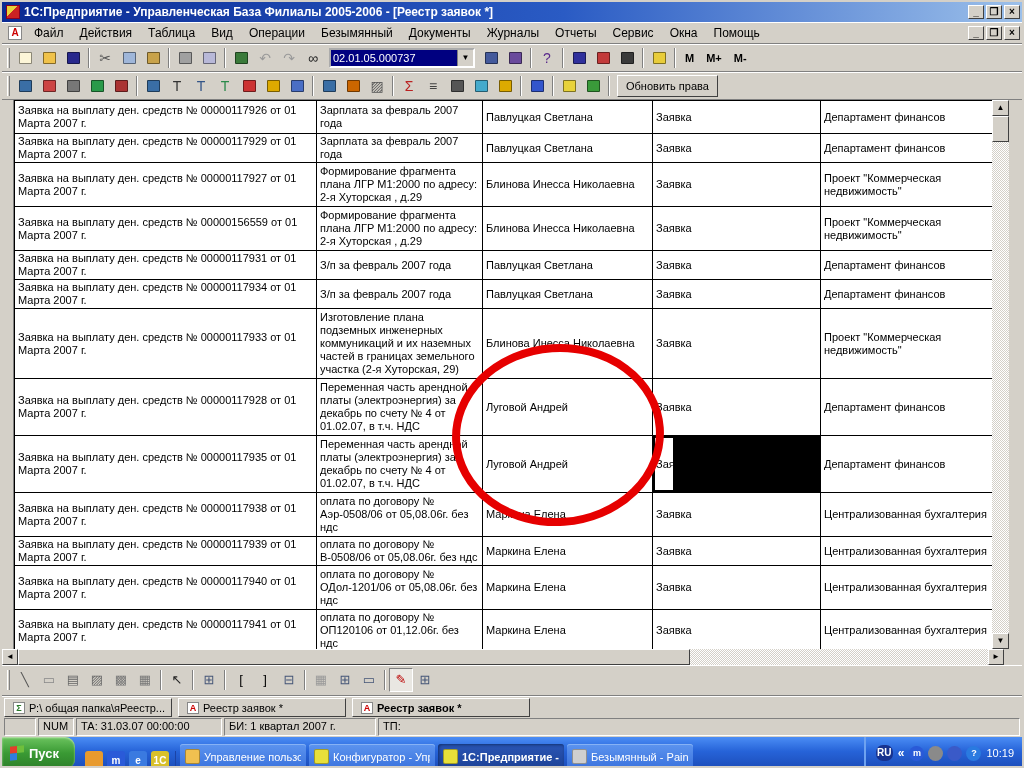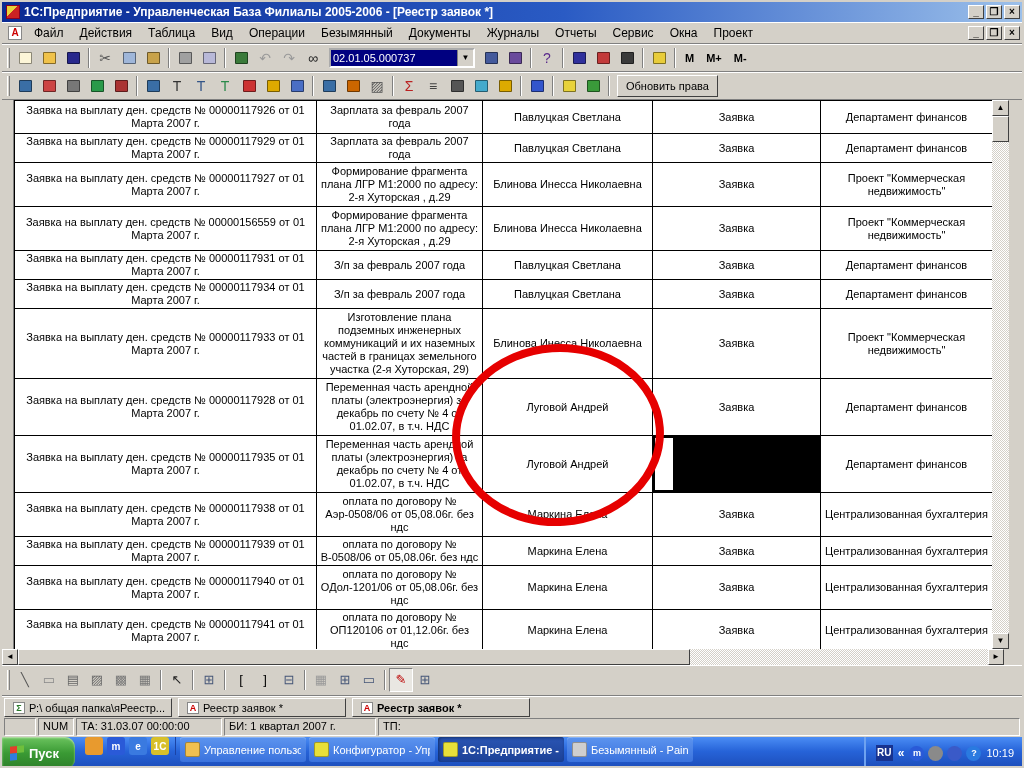--- a/index.html
+++ b/index.html
@@ -26,21 +26,21 @@
   .ico.swatch{width:13px;height:12px;border:1px solid rgba(0,0,0,.45);border-radius:1px;}
   .combo{display:flex;height:20px;margin:0 4px;border:2px inset #fff;background:#fff;width:146px;}
   .combo .val{flex:1;background:#000080;color:#fff;font-size:11px;line-height:16px;padding:0 2px;white-space:nowrap;overflow:hidden;}
   .combo .drop{width:16px;background:#d4d0c8;border-left:1px solid #808080;font-size:8px;text-align:center;line-height:16px;color:#000;}
   .membtn{font-size:11px;font-weight:bold;padding:0 6px;color:#000;}
   .refresh{height:22px;margin-left:4px;padding:0 8px;font-size:11px;background:#d4d0c8;border:1px solid;border-color:#fff #404040 #404040 #fff;}
   
   .workarea{position:relative;height:549px;display:flex;background:#d4d0c8;}
   .leftstrip{width:12px;background:#d4d0c8;border-right:1px solid #808080;}
   .gridwrap{width:978px;overflow:hidden;background:#fff;}
-  table.grid{border-collapse:collapse;table-layout:fixed;width:978px;background:#fff;text-align:center;}
+  table.grid{border-collapse:collapse;table-layout:fixed;width:978px;background:#fff;}
   table.grid td{border:1px solid #000;font-size:11px;line-height:13px;padding:1px 3px;vertical-align:middle;overflow:hidden;position:relative;color:#000;background:#fff;}
   td.sel{box-shadow:inset 0 0 0 2px #000;}
   .redact{position:absolute;left:20px;right:2px;top:2px;bottom:2px;background:#000;}
   
   .vscroll{width:17px;background:#ece9e2 repeating-conic-gradient(#fff 0 25%,#d4d0c8 0 50%) 0 0/2px 2px;display:flex;flex-direction:column;}
   .sbtn{width:17px;height:16px;background:#d4d0c8;border:1px solid;border-color:#fff #404040 #404040 #fff;font-size:8px;color:#000;text-align:center;line-height:14px;}
   .vthumb{height:26px;background:#d4d0c8;border:1px solid;border-color:#fff #404040 #404040 #fff;}
   .vfill{flex:1;}
   .hscrollrow{height:16px;display:flex;background:#ece9e2 repeating-conic-gradient(#fff 0 25%,#d4d0c8 0 50%) 0 0/2px 2px;}
   .hscrollrow .sbtn{height:16px;width:16px;line-height:14px;}
@@ -58,33 +58,33 @@
   
   .statusbar{height:20px;display:flex;gap:2px;padding:1px 2px;font-size:11px;background:#d4d0c8;}
   .spanel{border:1px solid;border-color:#808080 #fff #fff #808080;padding:1px 4px;white-space:nowrap;overflow:hidden;color:#000;}
   .hint{flex:1;max-width:504px;}
   .blankp{width:32px;}
   .nump{width:36px;}
   .tap{width:146px;}
   .bip{width:152px;}
   .tpp{flex:1;}
   
-  .taskbar{height:32px;background:linear-gradient(#4b8df5,#2663d8 45%,#1c4cb8);display:flex;align-items:flex-start;gap:4px;}
+  .taskbar{height:32px;background:linear-gradient(#4b8df5,#2663d8 45%,#1c4cb8);display:flex;align-items:flex-end;gap:4px;}
   .startbtn{height:32px;padding:0 16px 0 8px;background:linear-gradient(#6cc45f,#3a9a34 50%,#2d7f29);border-radius:0 10px 10px 0;display:flex;align-items:center;gap:5px;color:#fff;font-weight:bold;font-size:13px;box-shadow:inset 0 1px 2px #bfe6b4;}
   .flag{width:14px;height:14px;display:grid;grid-template:7px 7px/7px 7px;transform:skewY(-6deg);}
   .flag i{display:block;}
   .ql{display:flex;gap:4px;align-items:center;padding:0 6px;border-right:1px solid #1b43a5;}
   .qlico{width:18px;height:18px;border-radius:3px;display:flex;align-items:center;justify-content:center;color:#fff;font-size:10px;font-weight:bold;}
   .tasks{display:flex;gap:3px;flex:1;}
   .task{width:126px;height:25px;background:linear-gradient(#5c94ef,#3a72dd);border-radius:3px;display:flex;align-items:center;gap:4px;padding:0 5px;color:#fff;font-size:11px;box-shadow:inset 0 1px 0 #86b2f5;}
   .task.active{background:linear-gradient(#2a55b4,#1c4196);box-shadow:inset 1px 1px 3px #12306e;font-weight:bold;}
   .task .tlabel{white-space:nowrap;overflow:hidden;}
   .tico{width:15px;height:15px;border-radius:2px;flex:none;border:1px solid rgba(0,0,0,.3);}
   .tray{display:flex;align-items:center;gap:5px;padding:0 8px 0 10px;height:32px;background:linear-gradient(#4b8df5,#2663d8 45%,#1c4cb8);border-left:2px solid #6ea2f0;color:#fff;font-size:11px;}
-  .rubox{width:17px;height:16px;background:#17328f;color:#fff;font-size:10px;font-weight:bold;text-align:center;line-height:16px;}
+  .rubox{width:17px;height:16px;background:#17328f;color:#fff;font-size:10px;font-weight:bold;text-align:center;line-height:16px;border-radius:7px;}
   .trayico{width:15px;height:15px;border-radius:50%;display:flex;align-items:center;justify-content:center;color:#fff;font-size:9px;font-weight:bold;}
   .chev{font-size:12px;font-weight:bold;}
   .clock{font-size:11px;}
   
   .overlay{position:absolute;left:0;top:0;width:1024px;height:768px;pointer-events:none;z-index:40;}
 </style>
 </head>
 <body>
 
 <div class="win">
@@ -106,21 +106,21 @@
         <span class="mi">Действия</span>
         <span class="mi">Таблица</span>
         <span class="mi">Вид</span>
         <span class="mi">Операции</span>
         <span class="mi">Безымянный</span>
         <span class="mi">Документы</span>
         <span class="mi">Журналы</span>
         <span class="mi">Отчеты</span>
         <span class="mi">Сервис</span>
         <span class="mi">Окна</span>
-        <span class="mi">Проект</span>
+        <span class="mi">Помощь</span>
       </span>
     <span class="winbtns">
       <span class="wbtn">_</span>
       <span class="wbtn">❐</span>
       <span class="wbtn">×</span>
     </span>
   </div>
 
   <div class="tbar">
     <span class="grip"></span>

